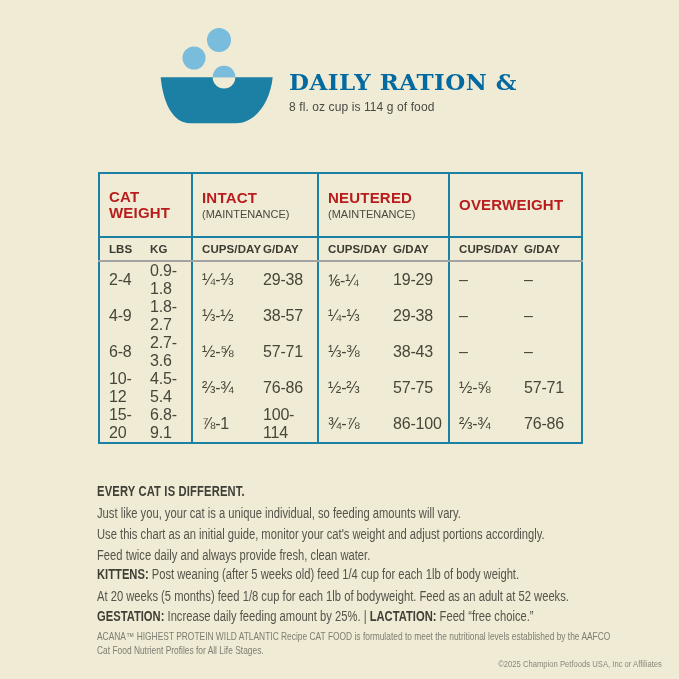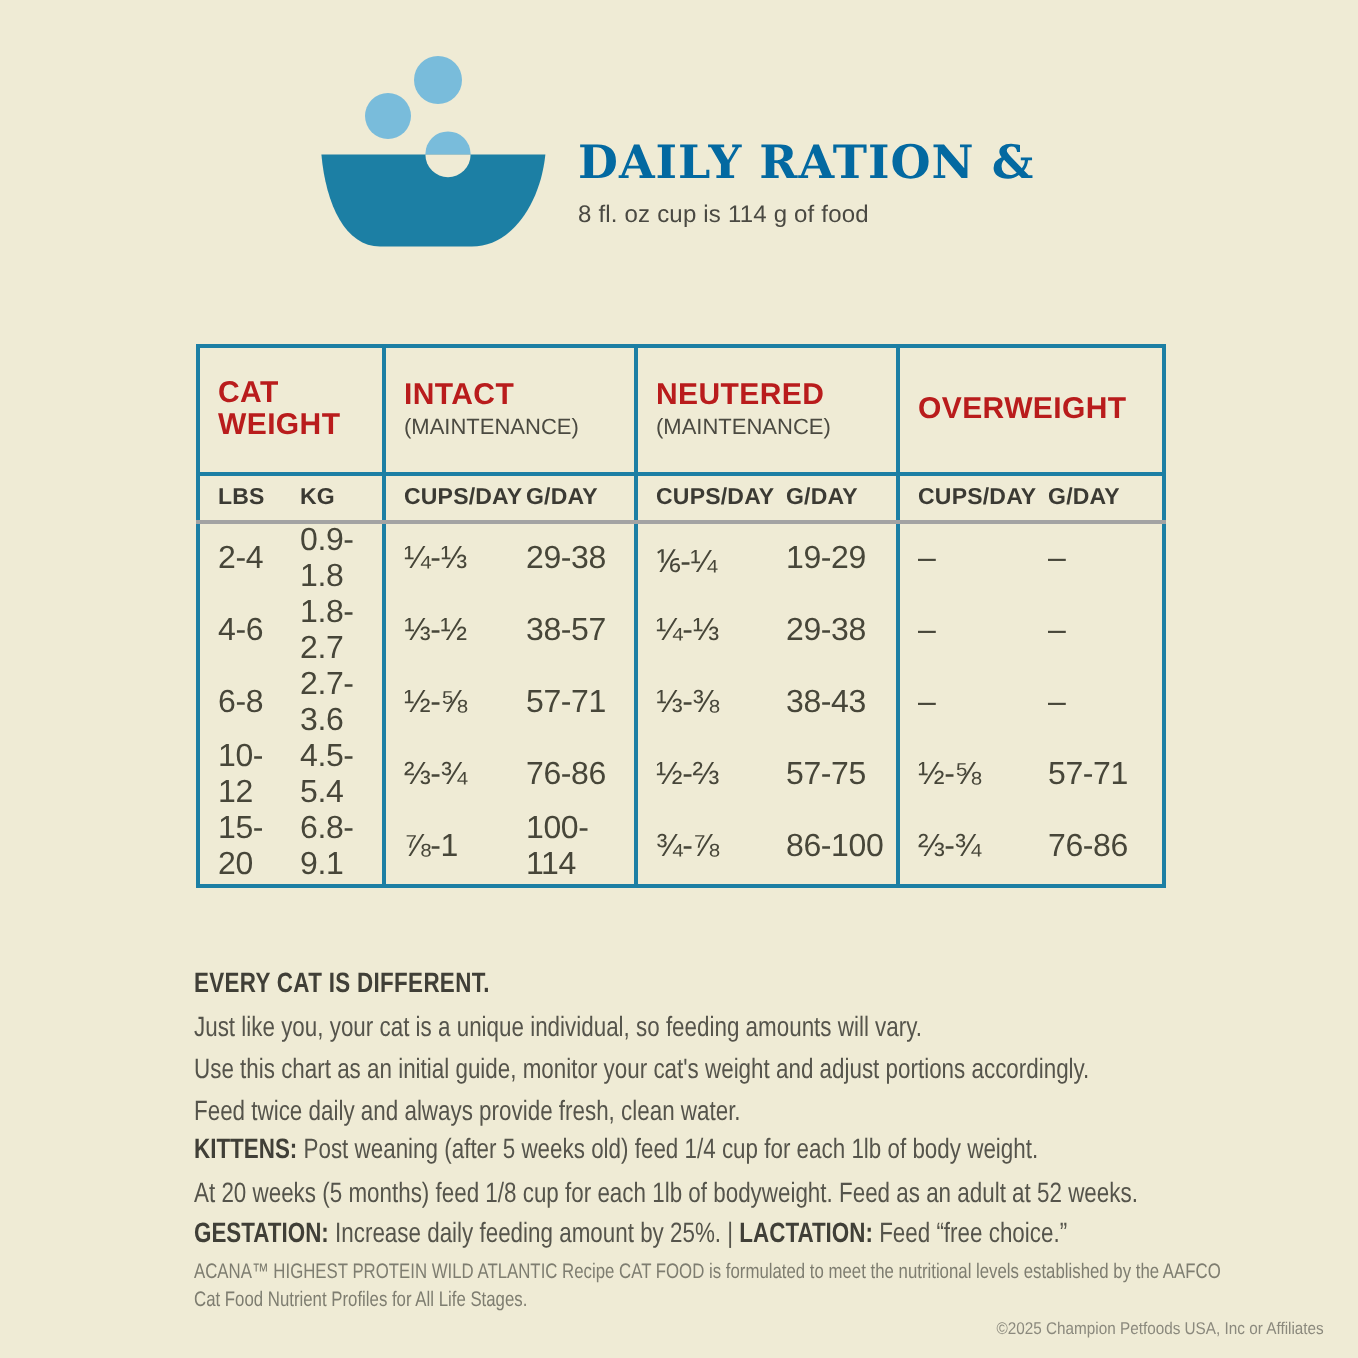--- a/index.html
+++ b/index.html
@@ -110,21 +110,21 @@
         <td>2-4</td>
         <td>0.9-1.8</td>
         <td class="gb">¼-⅓</td>
         <td>29-38</td>
         <td class="gb">⅙-¼</td>
         <td>19-29</td>
         <td class="gb">–</td>
         <td>–</td>
       </tr>
       <tr>
-        <td>4-6</td>
+        <td>4-9</td>
         <td>1.8-2.7</td>
         <td class="gb">⅓-½</td>
         <td>38-57</td>
         <td class="gb">¼-⅓</td>
         <td>29-38</td>
         <td class="gb">–</td>
         <td>–</td>
       </tr>
       <tr>
         <td>6-8</td>

